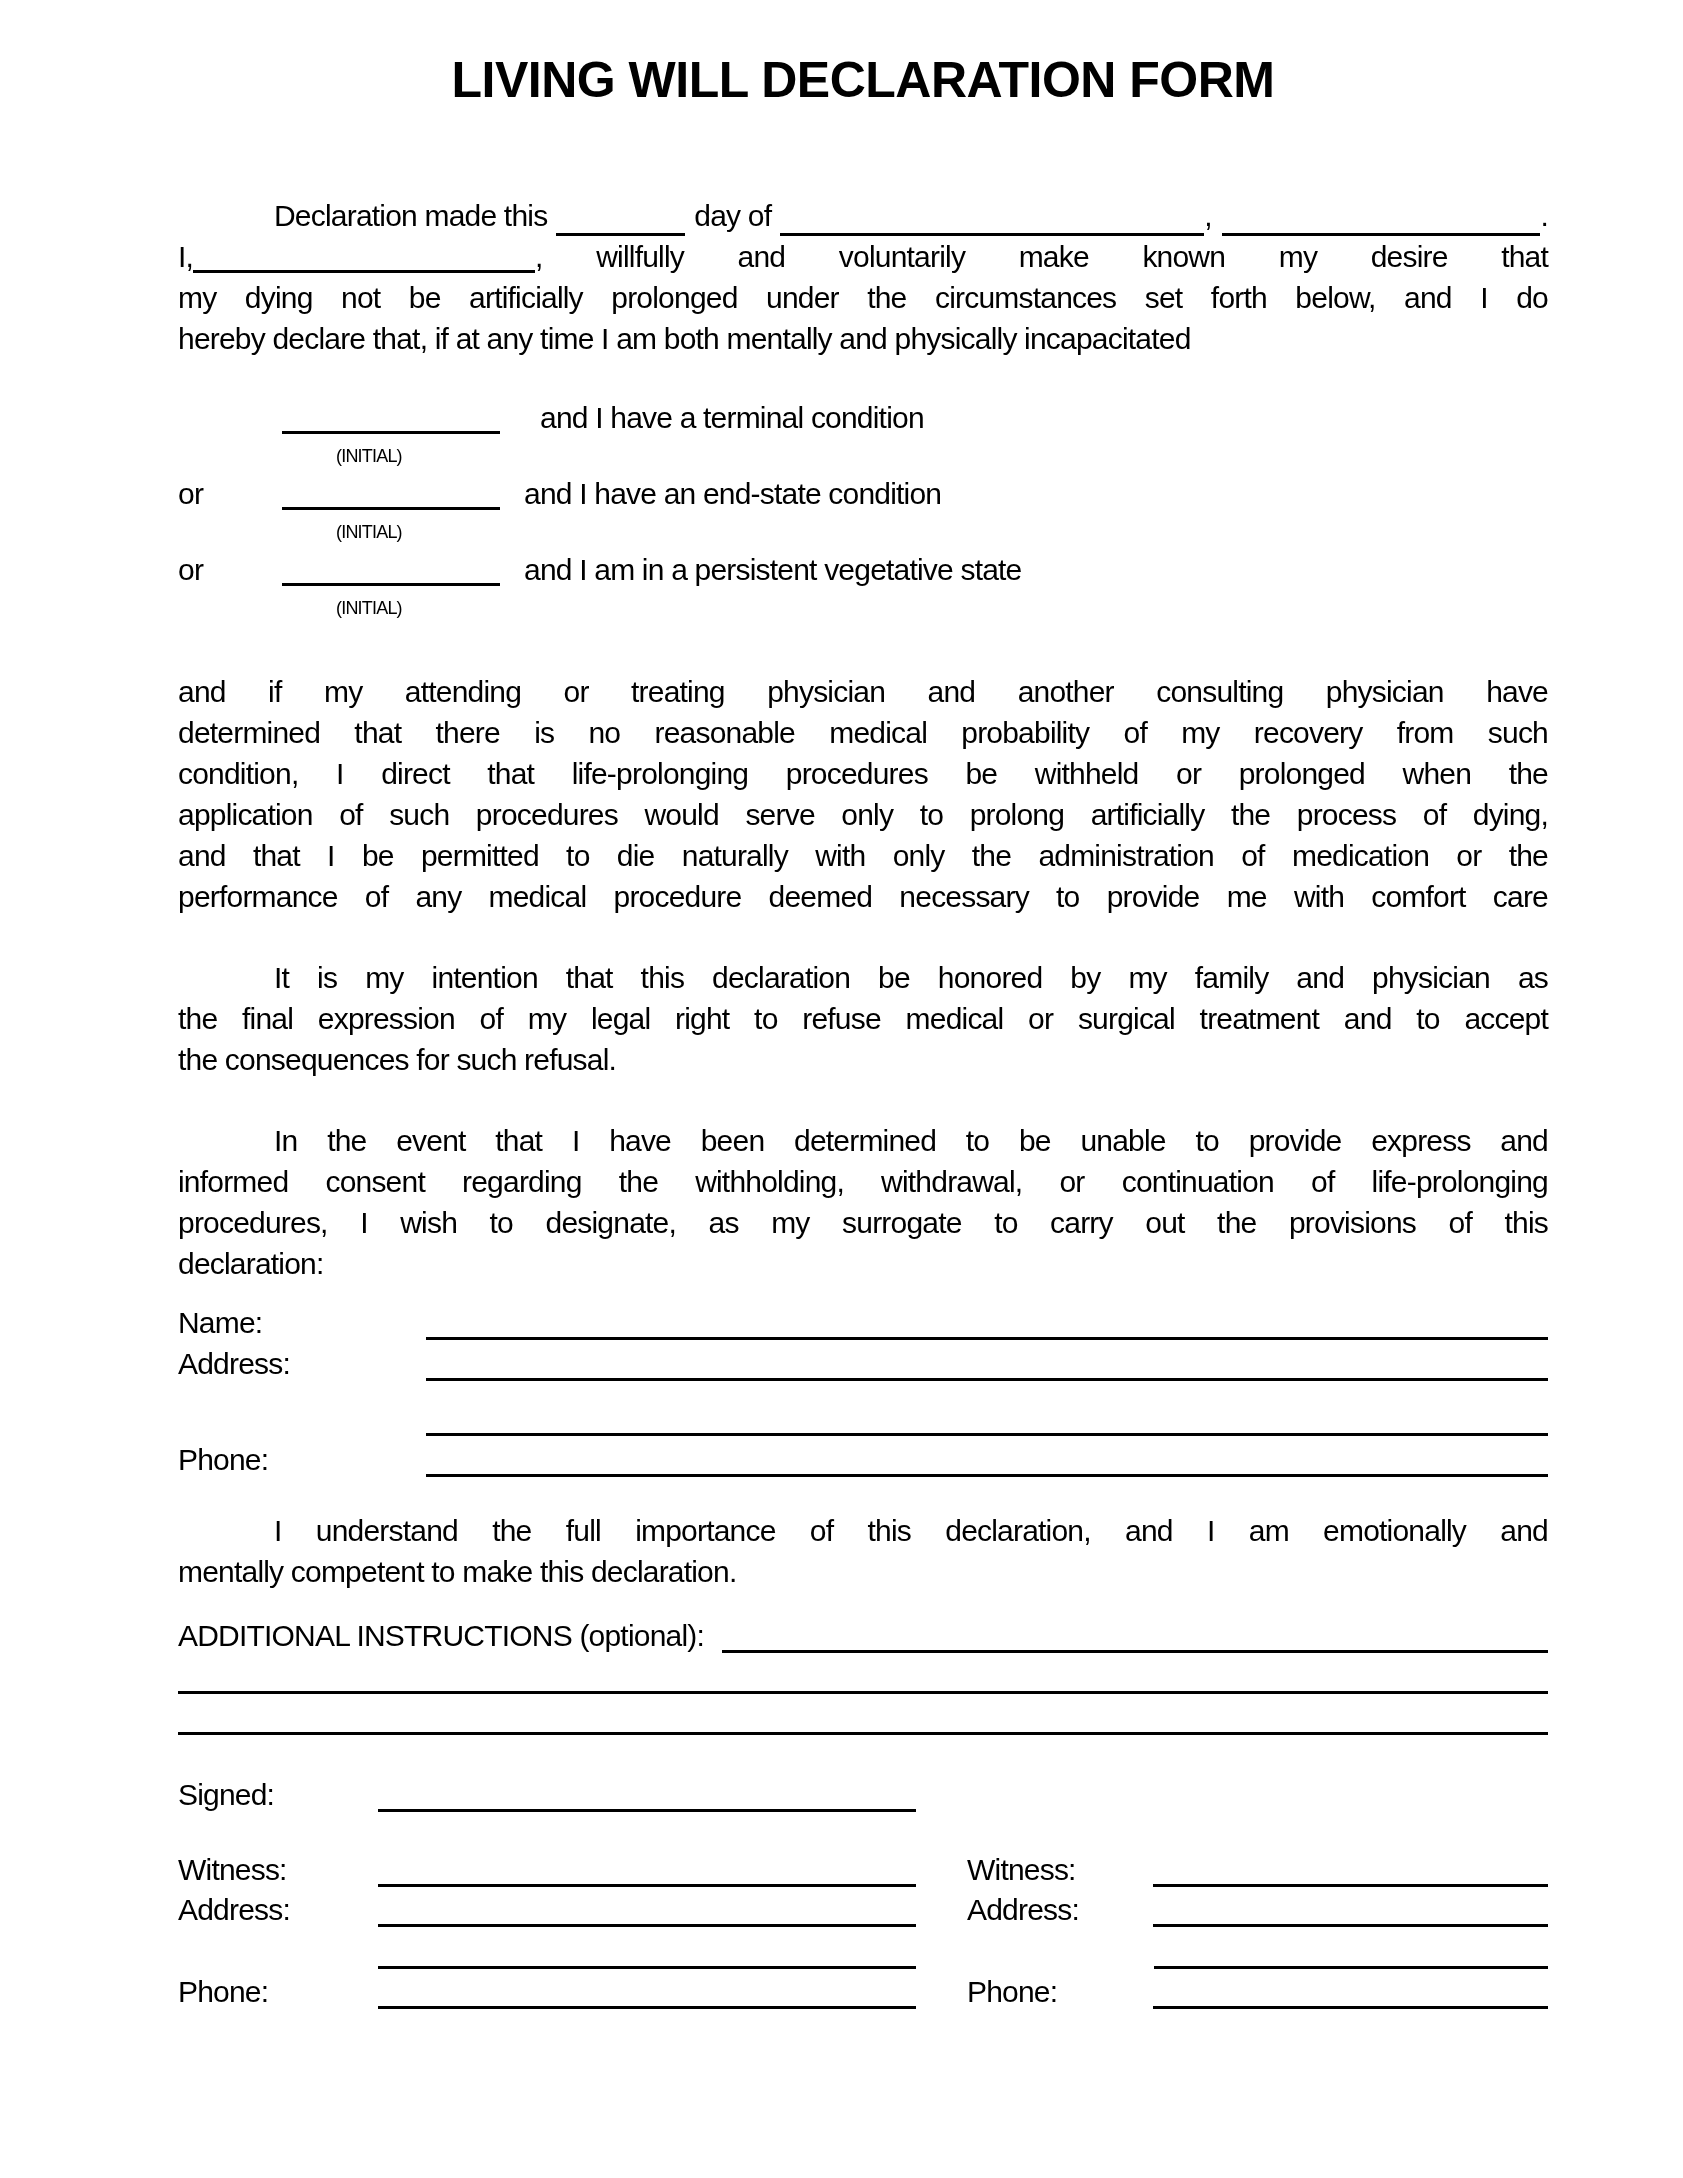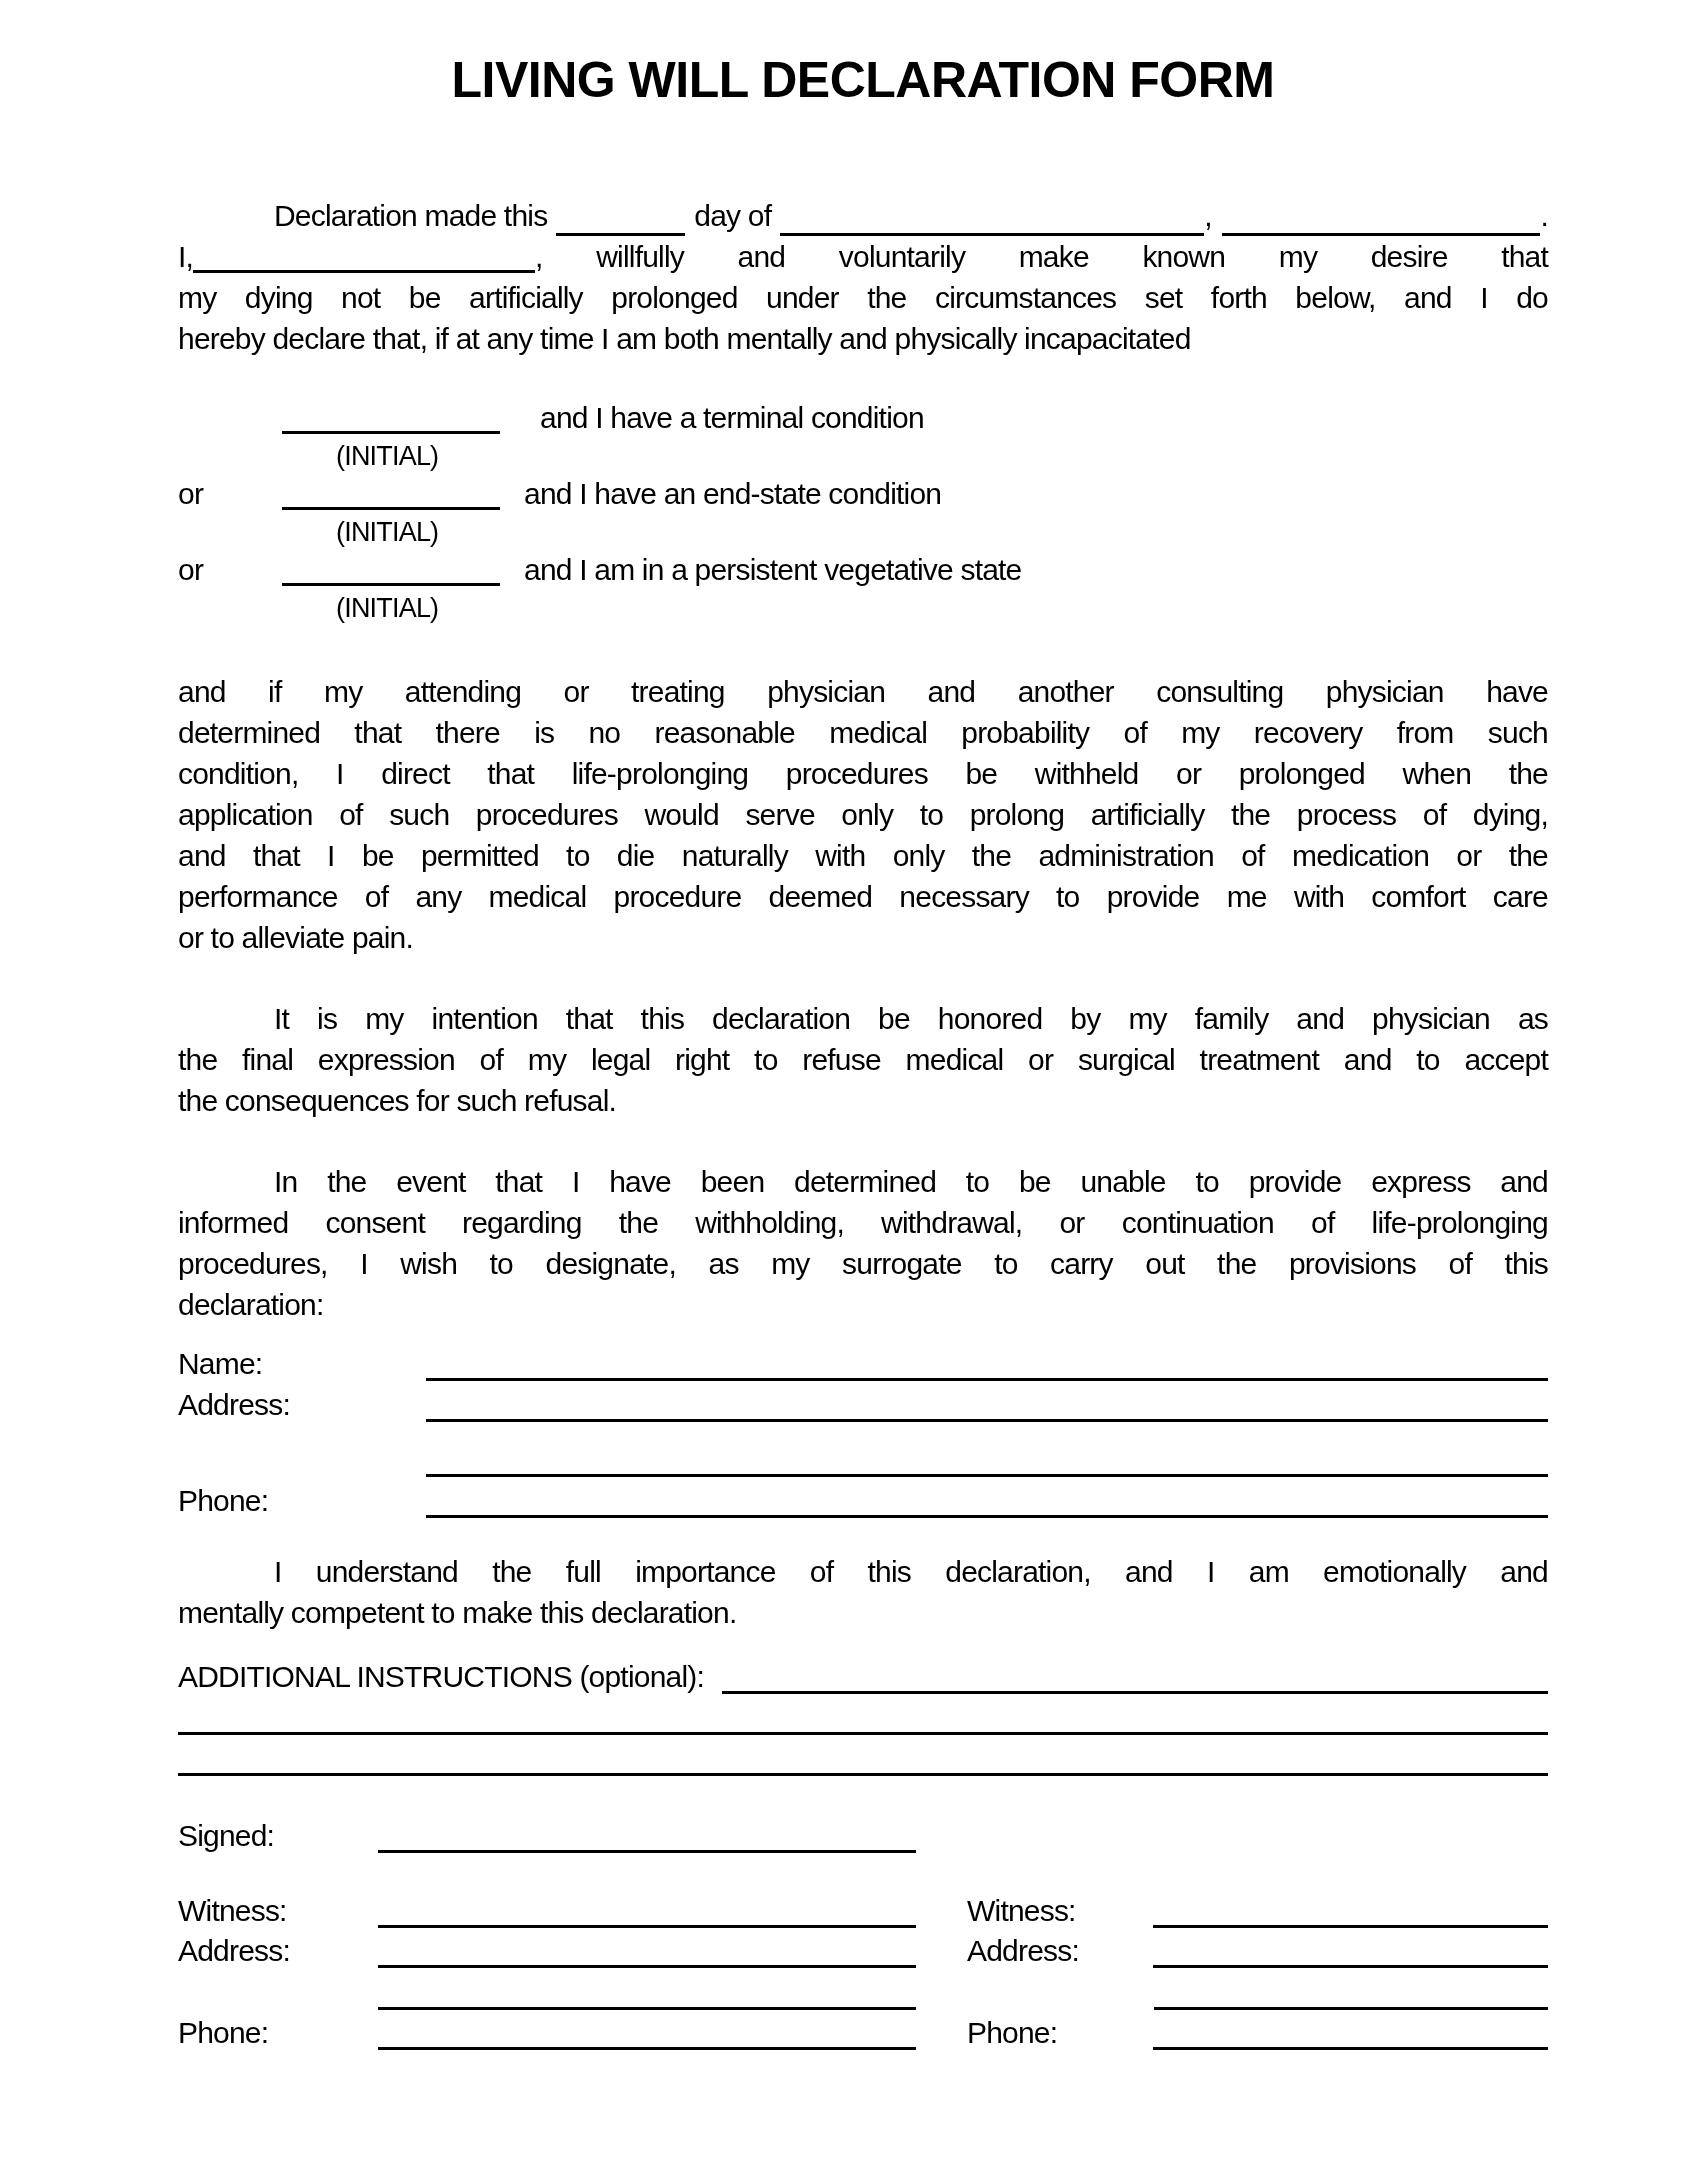--- a/index.html
+++ b/index.html
@@ -28,21 +28,21 @@
   .b-month{flex:1.6 1 198px;margin-left:9px;}
   .b-year{flex:1.2 1 149px;margin-left:10px;}
   .b-name{width:342px;height:30px;}
   
   .initials{margin-top:40px;line-height:38px;}
   .init-row{white-space:nowrap;}
   .or-cell{display:inline-block;width:104px;}
   .init-line{display:inline-block;width:218px;border-bottom:3px solid #000;vertical-align:-6px;height:30px;}
   .init-text-1{margin-left:40px;}
   .init-text{margin-left:24px;}
-  .init-caption{margin-left:158px;font-size:27px;}
+  .init-caption{margin-left:158px;font-size:18px;}
   
   .para-condition{margin-top:44px;}
   .para-intention{margin-top:40px;}
   .para-event{margin-top:40px;}
   .para-understand{margin-top:30px;}
   
   .frow{display:flex;align-items:flex-end;height:41px;gap:48px;}
   .flabel{width:200px;flex:0 0 200px;}
   .fl{border-bottom:3px solid #000;height:32px;margin-bottom:3px;}
   .grow{flex:1 1 auto;}
@@ -95,21 +95,20 @@
     <div class="init-caption">(INITIAL)</div>
   </div>
 
   <div class="para-condition">
     <div class="jl">and if my attending or treating physician and another consulting physician have</div>
     <div class="jl">determined that there is no reasonable medical probability of my recovery from such</div>
     <div class="jl">condition, I direct that life-prolonging procedures be withheld or prolonged when the</div>
     <div class="jl">application of such procedures would serve only to prolong artificially the process of dying,</div>
     <div class="jl">and that I be permitted to die naturally with only the administration of medication or the</div>
     <div class="jl">performance of any medical procedure deemed necessary to provide me with comfort care</div>
-    <div class="ll">or to alleviate pain.</div>
   </div>
 
   <div class="para-intention">
     <div class="jl ind">It is my intention that this declaration be honored by my family and physician as</div>
     <div class="jl">the final expression of my legal right to refuse medical or surgical treatment and to accept</div>
     <div class="ll">the consequences for such refusal.</div>
   </div>
 
   <div class="para-event">
     <div class="jl ind">In the event that I have been determined to be unable to provide express and</div>

